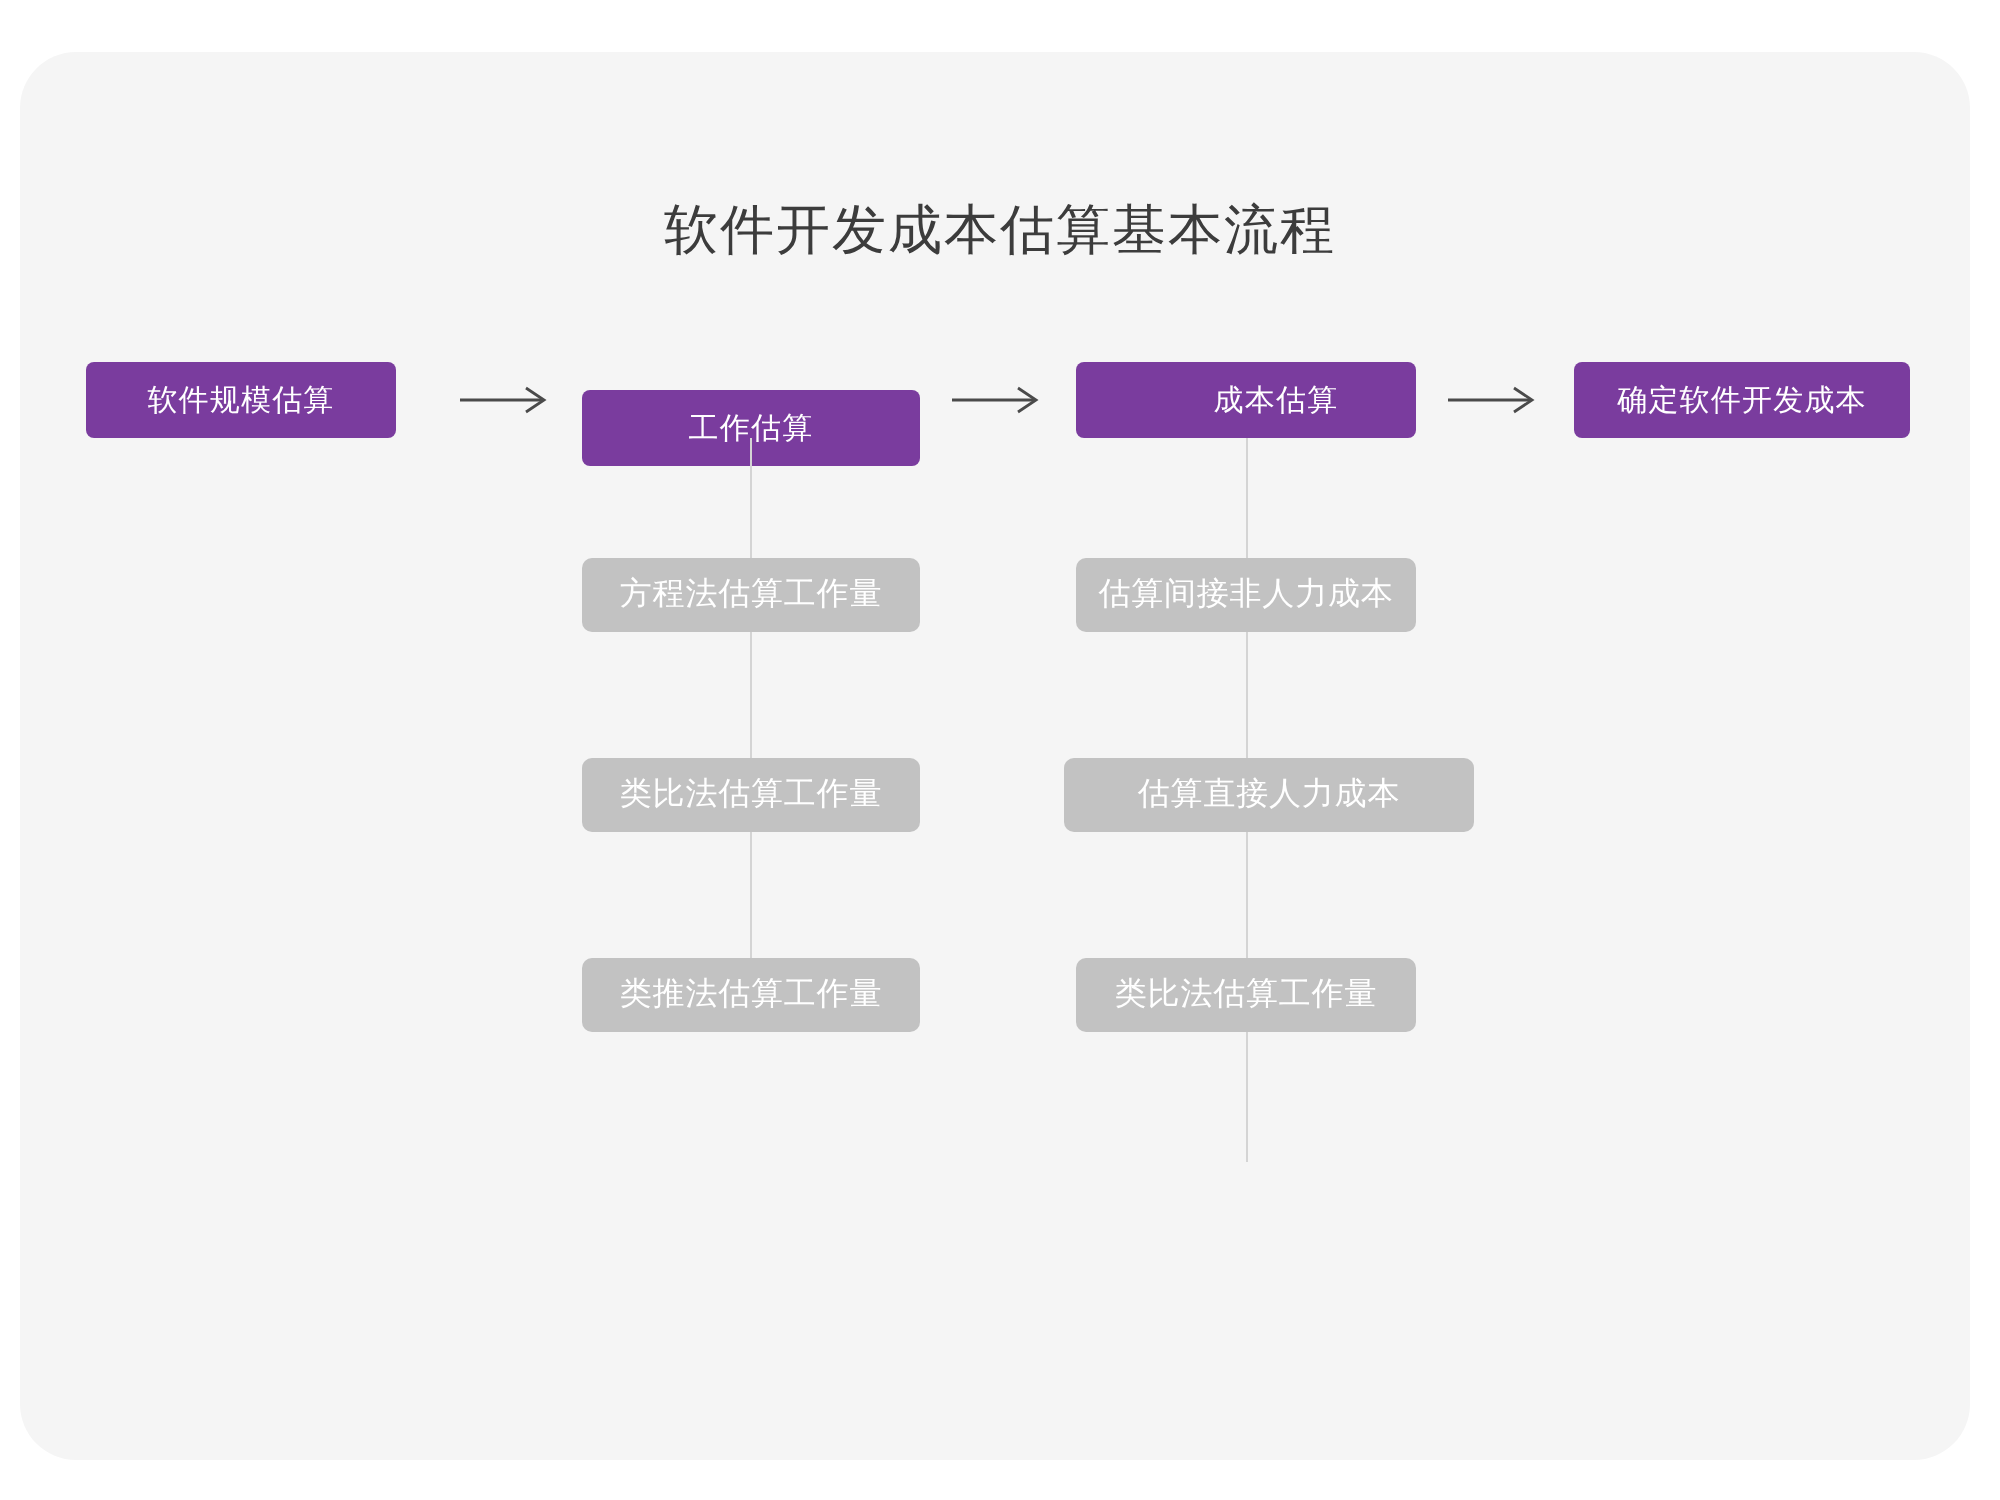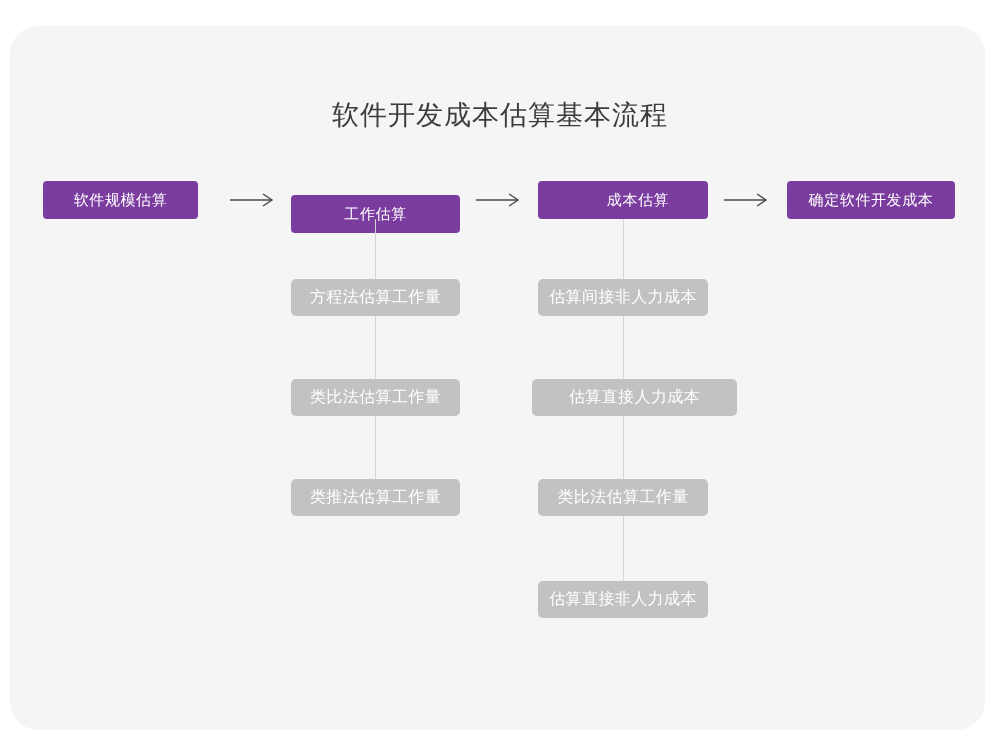--- a/index.html
+++ b/index.html
@@ -170,17 +170,14 @@
   </div>
 
   <div class="connector-v" style="left:623px; top:416px; height:63px;"></div>
 
   <div class="node secondary" style="left:538px; top:479px; width:170px; height:37px;">
     <span>类比法估算工作量</span>
   </div>
 
   <div class="connector-v" style="left:623px; top:516px; height:65px;"></div>
 
-  <div class="node secondary" style="left:538px; top:581px; width:170px; height:37px;">
-    <span>估算直接非人力成本</span>
-  </div>
 
 </div>
 
 </body></html>

